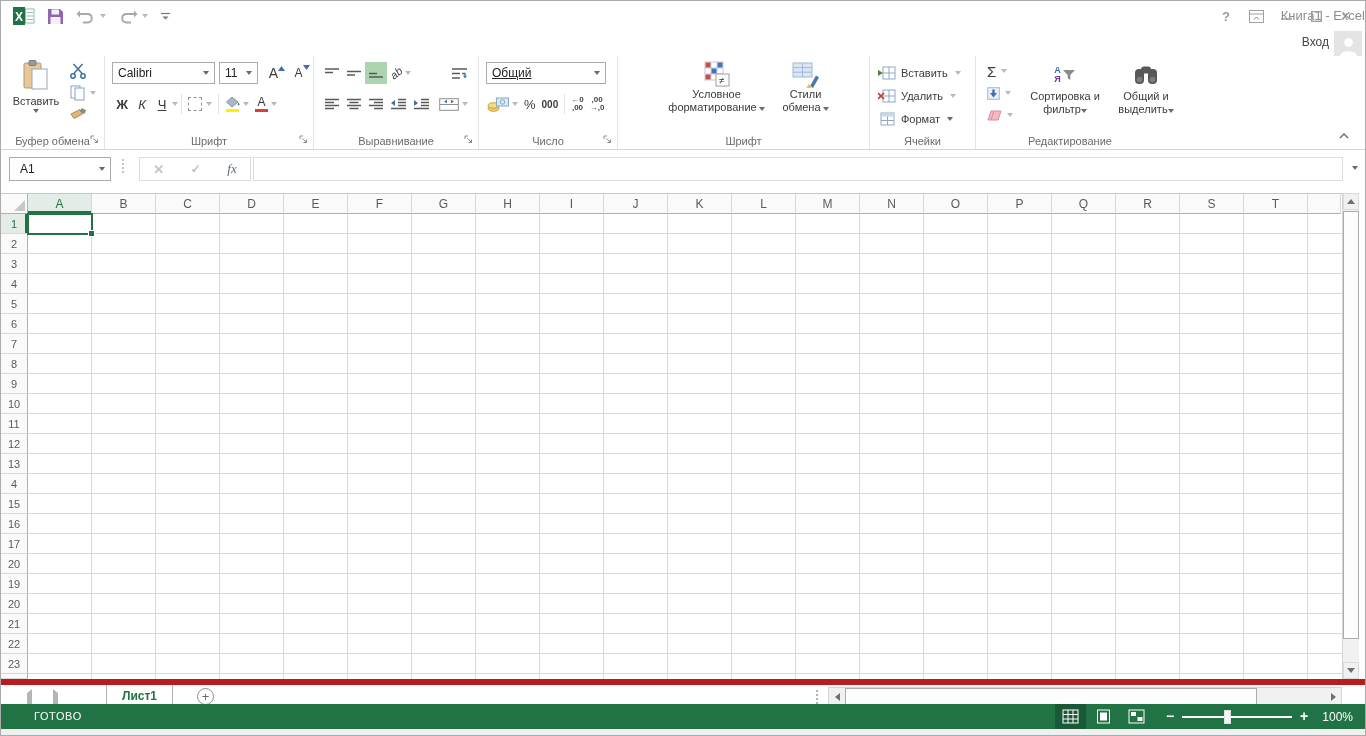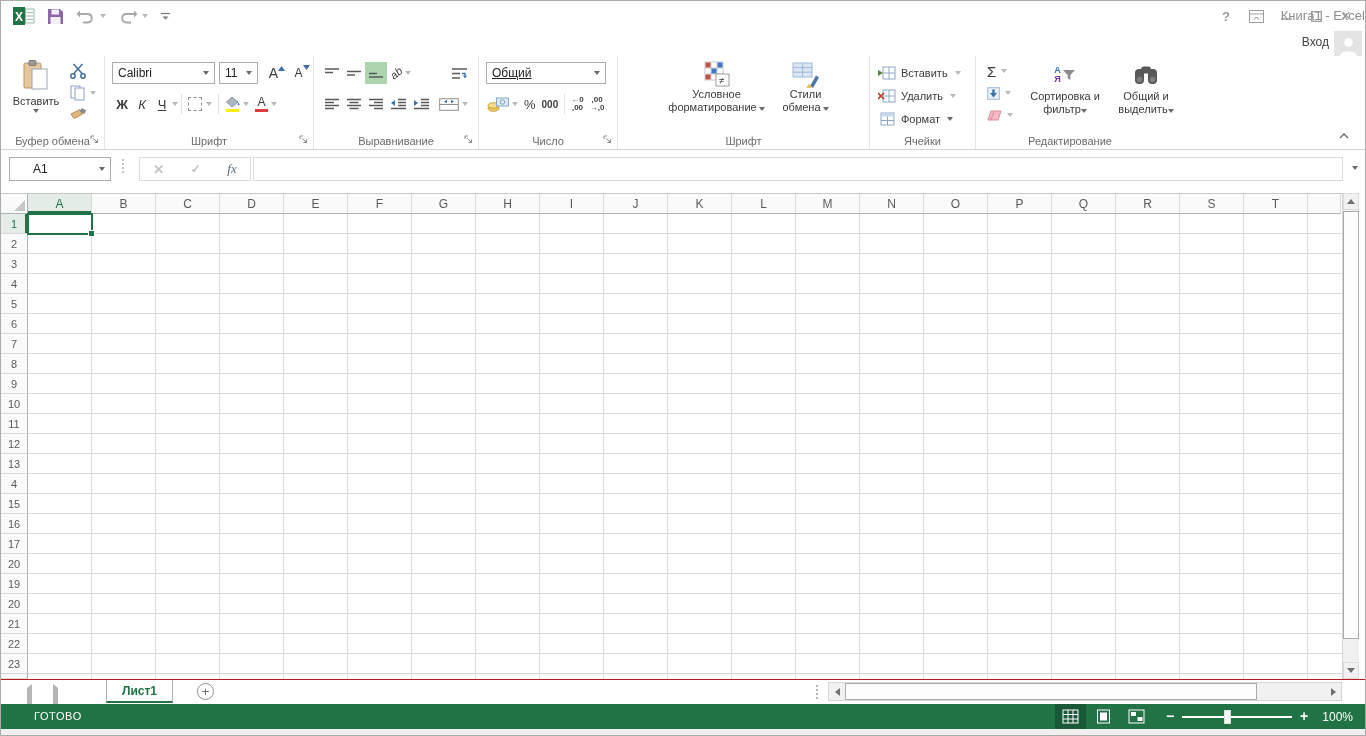--- a/index.html
+++ b/index.html
@@ -62,21 +62,21 @@
   .cr .car{margin-left:7px;}
   .edcols{position:absolute;top:4px;left:8px;display:flex;}
   .edc1{display:flex;flex-direction:column;width:32px;}
   .edbig{display:flex;flex-direction:column;align-items:center;font-size:11px;color:#3B3B3B;
          line-height:13px;text-align:center;margin-left:8px;}
   .chev{position:absolute;right:16px;bottom:6px;}
   .sortletters{display:flex;flex-direction:column;font-size:9px;font-weight:bold;line-height:9px;margin-right:2px;}
   
   .fbar{position:absolute;top:149px;left:0;right:0;height:37px;background:#fff;display:flex;align-items:center;}
   .namebox{position:absolute;left:8px;top:7px;width:102px;height:24px;border:1px solid #ABABAB;
-           background:#fff;display:flex;align-items:center;font-size:12px;color:#222;padding-left:23px;box-sizing:border-box;}
+           background:#fff;display:flex;align-items:center;font-size:12px;color:#222;padding-left:10px;box-sizing:border-box;}
   .namebox .cc{position:absolute;right:5px;}
   .fdots{position:absolute;left:121px;top:9px;color:#B0B0B0;font-size:11px;line-height:6px;
          display:flex;flex-direction:column;gap:2px;}
   .fdots i{width:2px;height:2px;background:#B0B0B0;border-radius:50%;display:block;}
   .fxbox{position:absolute;left:138px;top:7px;width:112px;height:24px;border:1px solid #DCDCDC;
          display:flex;align-items:center;justify-content:space-around;box-sizing:border-box;}
   .finput{position:absolute;left:252px;top:7px;right:22px;height:24px;border:1px solid #DCDCDC;
           background:#fff;font-size:12px;color:#222;box-sizing:border-box;padding-left:4px;}
   .fexpand{position:absolute;right:7px;top:16px;}
   
@@ -109,21 +109,21 @@
   .vbtn{position:absolute;left:0;width:16px;height:17px;background:#F1F1F1;border:1px solid #DADADA;
         box-sizing:border-box;display:flex;align-items:center;justify-content:center;}
   .vthumb{position:absolute;left:0;top:18px;width:16px;height:428px;background:#FDFDFD;
           border:1px solid #ABABAB;box-sizing:border-box;}
   .tri-up{width:0;height:0;border-left:4px solid transparent;border-right:4px solid transparent;border-bottom:5px solid #6F6F6F;}
   .tri-dn{width:0;height:0;border-left:4px solid transparent;border-right:4px solid transparent;border-top:5px solid #6F6F6F;}
   .tri-l{width:0;height:0;border-top:4px solid transparent;border-bottom:4px solid transparent;border-right:5px solid #8F8F8F;}
   .tri-r{width:0;height:0;border-top:4px solid transparent;border-bottom:4px solid transparent;border-left:5px solid #8F8F8F;}
   
   .tabstrip{position:absolute;top:678px;left:0;right:0;height:25px;background:#FFF;
-            border-top:1px solid #b91c1c;padding-left:48px;}
+            border-top:6px solid #b91c1c;padding-left:48px;}
   .navarr{position:absolute;top:8px;}
   .sheettab{position:absolute;left:105px;top:0;height:23px;padding:0 15px;background:#fff;
             border-left:1px solid #B0B0B0;border-right:1px solid #B0B0B0;border-bottom:2px solid #217346;
             color:#217346;font-weight:bold;font-size:12px;display:flex;align-items:center;box-sizing:border-box;}
   .addsheet{position:absolute;left:196px;top:3px;width:17px;height:17px;border:1px solid #909090;
             border-radius:50%;color:#6A6A6A;font-size:13px;line-height:15px;text-align:center;box-sizing:border-box;}
   .hdots{position:absolute;left:815px;top:5px;display:flex;flex-direction:column;gap:2px;}
   .hdots i{width:2px;height:2px;background:#9A9A9A;border-radius:50%;}
   .hscroll{position:absolute;left:827px;top:2px;width:514px;height:19px;background:#F1F1F1;
            border:1px solid #D6D6D6;box-sizing:border-box;}

